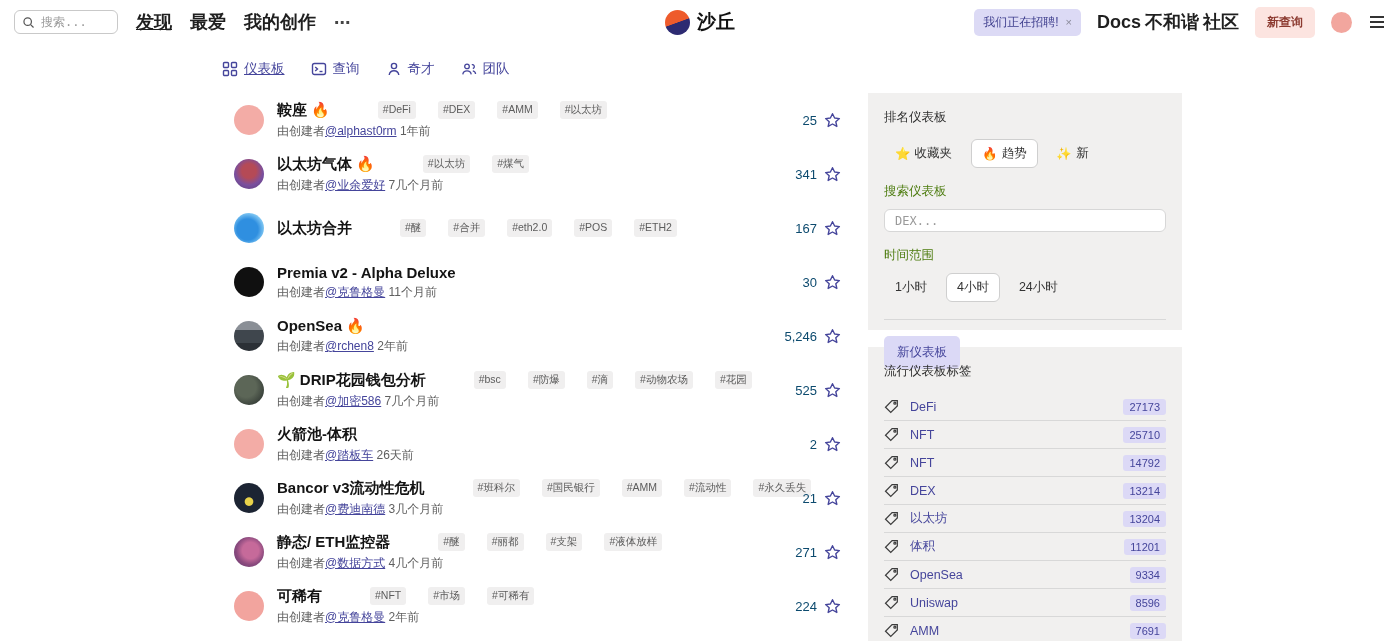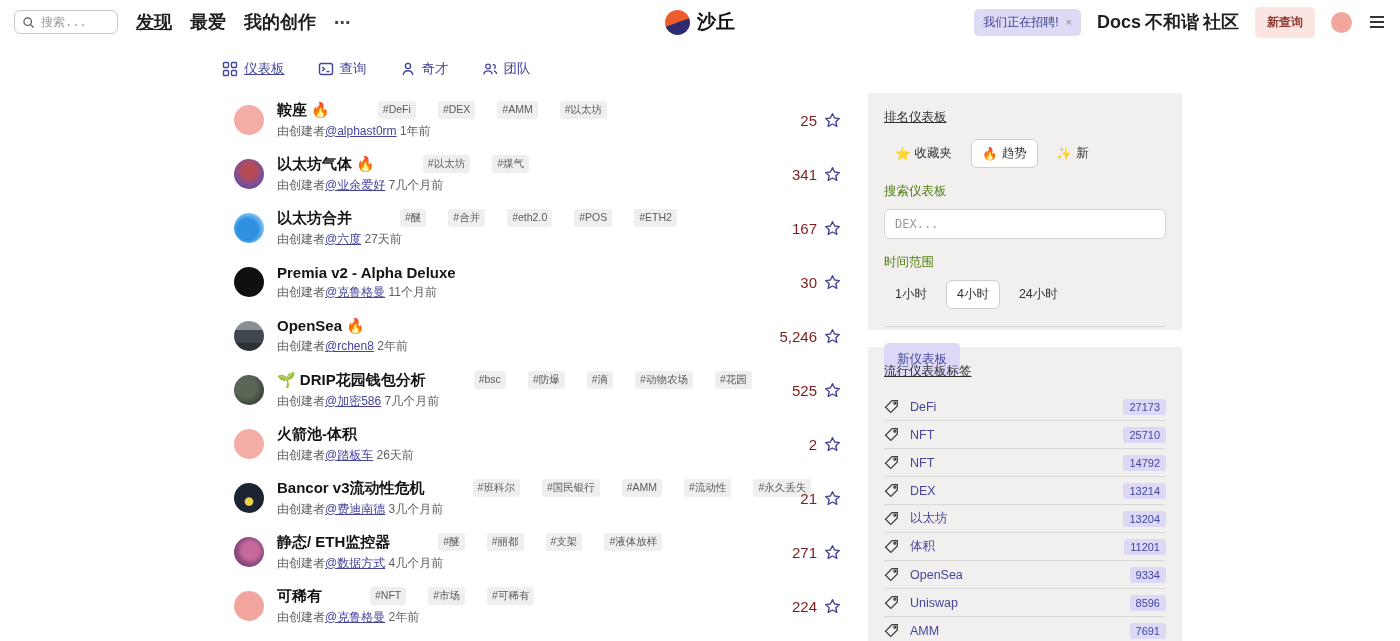--- a/index.html
+++ b/index.html
@@ -34,54 +34,54 @@
     font-family:inherit; }
   .user-avatar { width:21px; height:21px; border-radius:50%; background:#f2a69e;
     display:inline-block; cursor:pointer; }
   .hamburger { display:flex; flex-direction:column; gap:3px; cursor:pointer; padding:2px; }
   .hamburger i { display:block; width:14px; height:2px; background:#333; }
 
   
   .content { position:relative; height:597px; overflow:hidden; background:#fff; }
   .main-col { position:absolute; left:222px; top:14px; width:633px; }
 
-  .tabbar { display:flex; align-items:center; gap:33px; height:22px; }
+  .tabbar { display:flex; align-items:center; gap:26px; height:22px; }
   .tab { display:flex; align-items:center; gap:6px; color:#45459b; font-size:13.5px; cursor:pointer; }
   .tab .tab-label { color:#45459b; }
   .tab.active .tab-label { text-decoration:underline; }
 
   .list { margin-top:15px; }
   .list-row { display:flex; align-items:center; background:#fff; height:50px;
     margin-bottom:4px; padding:0 10px 0 12px; }
   .list-row.partial { height:50px; }
   .row-avatar { width:30px; height:30px; border-radius:50%; flex:0 0 auto; }
   .row-body { margin-left:13px; min-width:0; }
   .row-title-line { display:flex; align-items:center; gap:9px; }
   .row-title { font-size:15px; font-weight:bold; color:#141414; white-space:nowrap; }
   .row-tags { display:flex; gap:22px;padding-left:39px; }
   .tag-pill { background:#f0efef; color:#5c5c5c; font-size:10.5px; padding:2px 5px;
     border-radius:3px; white-space:nowrap; cursor:pointer; }
   .row-meta { margin-top:3px; font-size:12px; color:#5f5f5f; }
   .creator-link { color:#45459b; text-decoration:underline; cursor:pointer; }
   .row-right { margin-left:auto; display:flex; align-items:center; gap:7px; padding-right:4px; }
-  .star-count { color:#7f1d1d; font-size:15px; }
+  .star-count { color:#0c4a6e; font-size:13px; }
   .star-btn { cursor:pointer; display:flex; align-items:center; }
 
   
   .sidebar { position:absolute; left:868px; top:49px; width:314px; }
   .side-card { background:#f1f0ef; padding:16px; }
   .side-card.ranking { height:237px; }
   .side-card.popular { margin-top:17px; height:312px; }
-  .side-title { font-size:12.5px; color:#2e2e2e; margin-bottom:13px;text-decoration:underline; }
+  .side-title { font-size:12.5px; color:#2e2e2e; margin-bottom:13px; }
   .pill-row { display:flex; align-items:center; gap:8px; margin-bottom:2px; }
   .pill { display:flex; align-items:center; gap:4px; font-size:12.5px; color:#333;
     padding:5px 10px; border:1px solid transparent; border-radius:6px; cursor:pointer; }
   .pill.active { background:#fff; border-color:#cfcfcf; }
   .side-label { font-size:12.5px; color:#4d7c0f; margin:15px 0 9px; }
-  .side-input { width:100%; height:30px; border:1px solid #d7d7d7; border-radius:6px;
+  .side-input { width:100%; height:23px; border:1px solid #d7d7d7; border-radius:6px;
     background:#fff; padding:0 10px; font-size:12px;
     font-family:"DejaVu Sans Mono",monospace; color:#333; outline:none; }
   .side-input::placeholder { color:#9a9a9a; }
   .side-divider { border:none; border-top:1px solid #d8d8d8; margin:17px 0 16px; }
   .new-dash-btn { border:none; background:#dbd9f6; color:#45459b; font-size:12.5px;
     padding:8px 13px; border-radius:5px; cursor:pointer; font-family:inherit; }
   .ptag-row { display:flex; align-items:center; height:28px; border-bottom:1px solid #d8d8d8; }
   .ptag-row .ptag-icon { display:flex; align-items:center; }
   .ptag-label { flex:1; margin-left:11px; font-size:12.5px; color:#45459b; cursor:pointer; }
   .ptag-count { background:#dcd9f6; color:#45459b; font-size:11px; padding:2px 6px;
@@ -244,23 +244,20 @@
       <div class="row-title-line">
         <span class="row-title">以太坊合并</span>
         <span class="row-tags">
                 <span class="tag-pill">#醚</span>
                 <span class="tag-pill">#合并</span>
                 <span class="tag-pill">#eth2.0</span>
                 <span class="tag-pill">#POS</span>
                 <span class="tag-pill">#ETH2</span>
               </span>
       </div>
-      <div class="row-meta">
-        <span>由创建者</span><span class="creator-link">@六度</span><span> 27天前</span>
-      </div>
     </div>
     <div class="row-right">
       <span class="star-count">167</span>
       <span class="star-btn">
         <svg width="17" height="17" viewBox="0 0 16 16">
                 <path d="M8 1.6l2 4.1 4.5.5-3.4 3 1 4.4L8 11.3l-4.1 2.3 1-4.4-3.4-3 4.5-.5z" fill="none" stroke="#45459b" stroke-width="1.3" stroke-linejoin="round"></path>
               </svg>
       </span>
     </div>
   </div>

